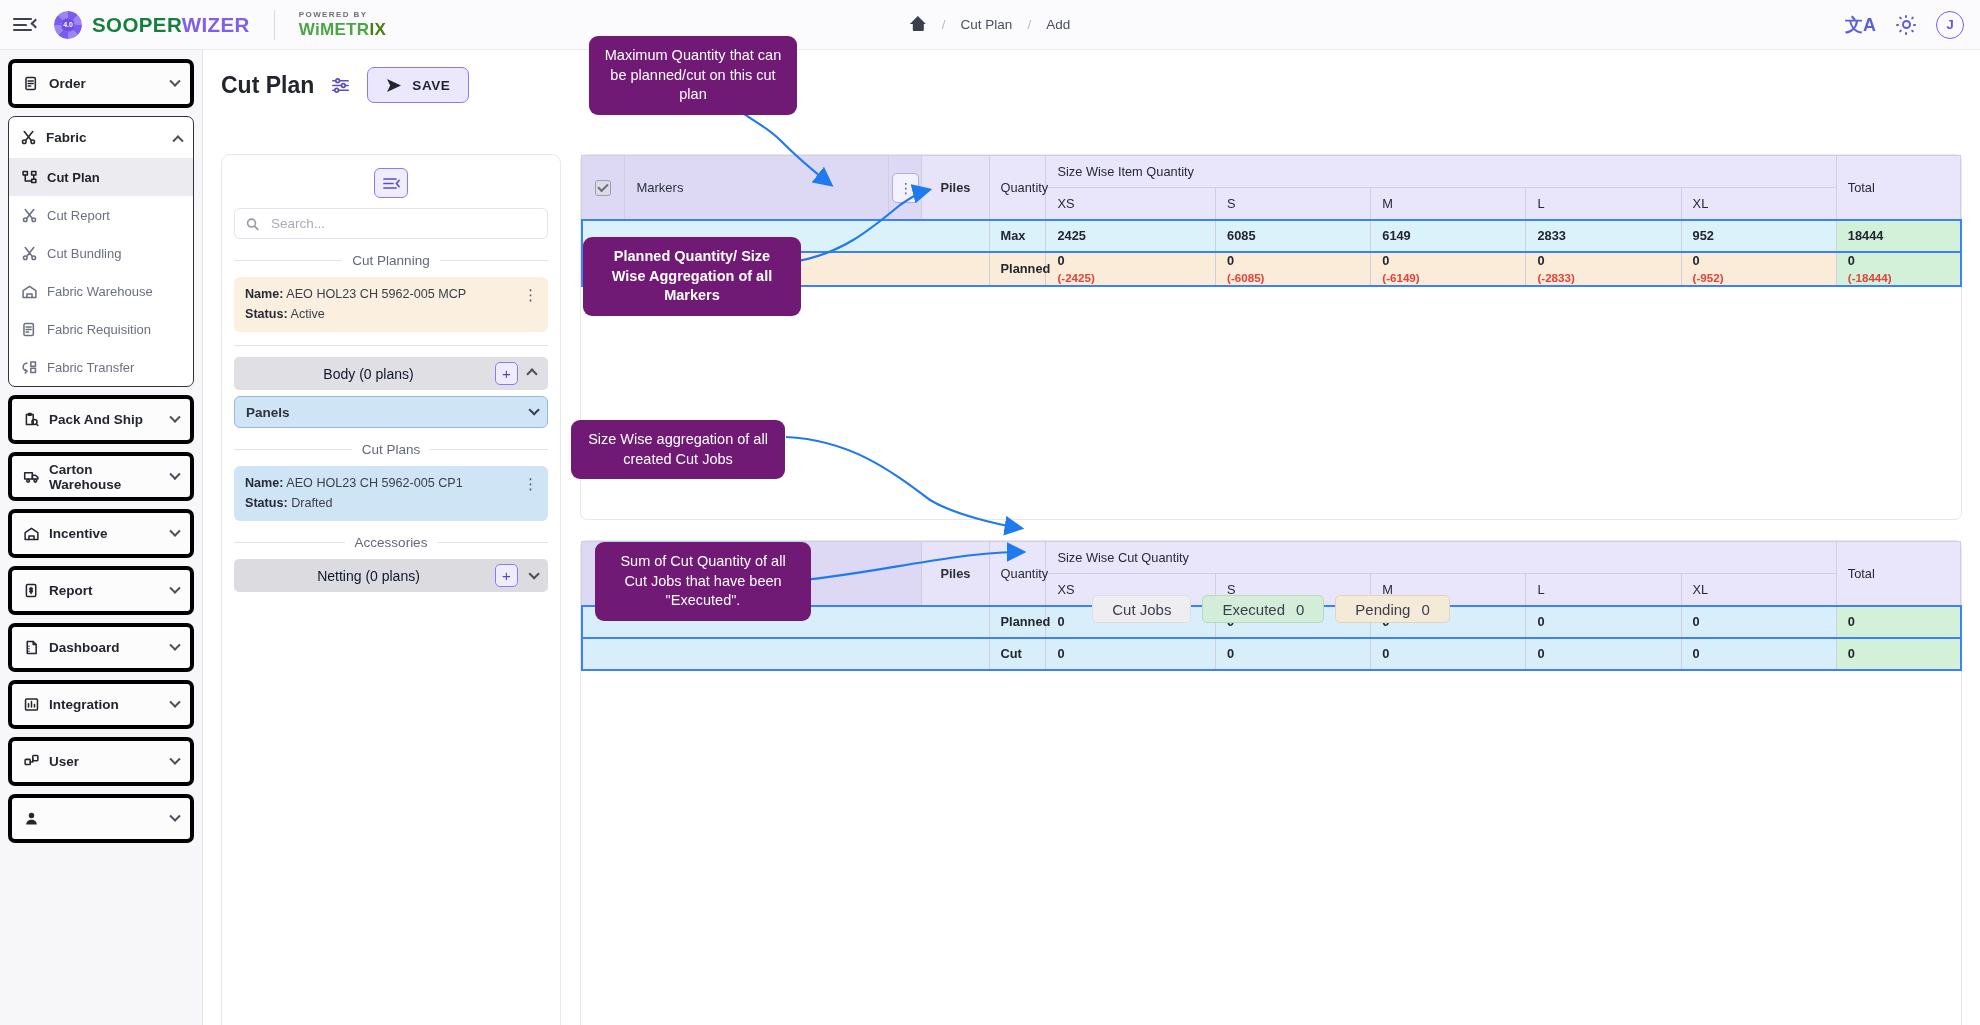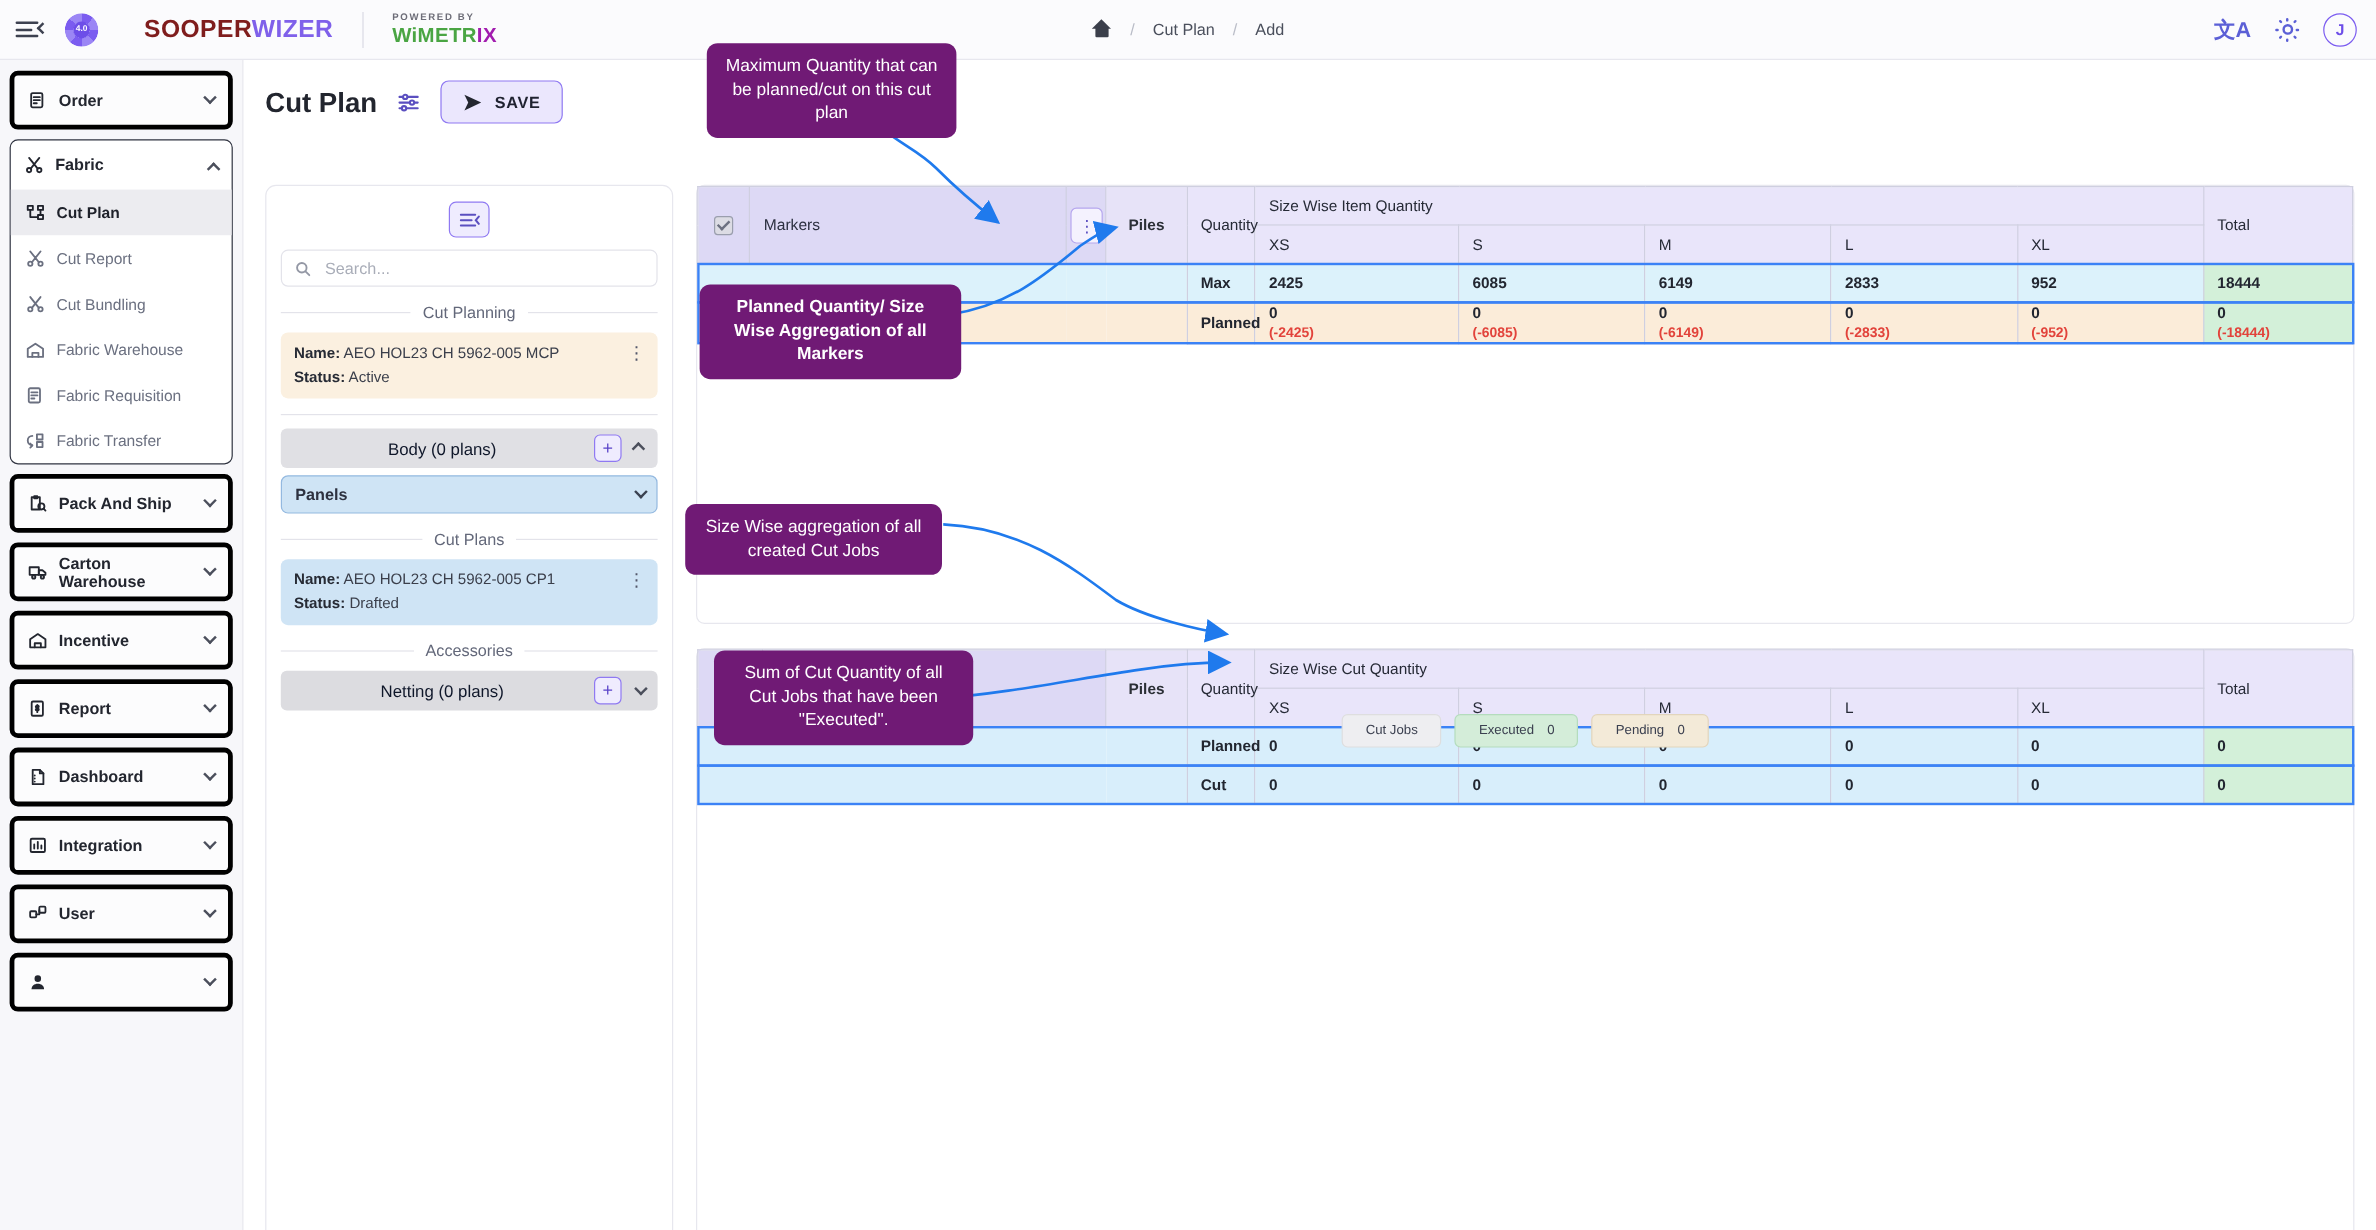--- a/index.html
+++ b/index.html
@@ -30,26 +30,26 @@
   .gear-logo{ width:28px; height:28px; position:relative;}
   .gear-logo .ring{ position:absolute; inset:0; border-radius:50%;
      background:conic-gradient(#7b5cf0 0 12%, #9b86f5 12% 25%, #7b5cf0 25% 37%, #9b86f5 37% 50%,
      #7b5cf0 50% 62%, #9b86f5 62% 75%, #7b5cf0 75% 87%, #9b86f5 87% 100%);
      -webkit-mask: radial-gradient(circle at 50% 50%, transparent 0 34%, #000 35%);
      mask: radial-gradient(circle at 50% 50%, transparent 0 34%, #000 35%);}
   .gear-logo .core{ position:absolute; left:7px; top:7px; width:14px; height:14px; border-radius:50%;
      background:#6d4ee8; color:#fff; font-size:7px; font-weight:bold; display:flex;
      align-items:center; justify-content:center;}
   #brandname{ font-size:20.5px; font-weight:800; letter-spacing:.4px; }
-  #brandname .p1{color:#7f1d1d;margin-left:28px;} #brandname .p2{color:#7f60ea;}
+  #brandname .p1{color:#15803d;} #brandname .p2{color:#7f60ea;}
   .brand-div{ width:1px; height:30px; background:#d9d9e4; margin:0 14px;}
   #powered{ line-height:1; }
   #powered .pb{ font-size:8px; letter-spacing:1.4px; color:#6d6d78; font-weight:700; display:block; margin-bottom:2px;}
   #powered .wm{ font-size:17px; font-weight:800; letter-spacing:.3px;}
-  #powered .wm .g{ color:#4aa543;} #powered .wm .d{color:#a21caf;}
+  #powered .wm .g{ color:#4aa543;} #powered .wm .d{color:#4d7c0f;}
   #breadcrumb{ position:absolute; left:50%; transform:translateX(-50%);
      display:flex; align-items:center; gap:8px; font-size:13.5px; color:#4a4f5c;}
   #breadcrumb .sep{ color:#b9bcc7;}
   #breadcrumb .crumb{ padding:3px 7px; border-radius:4px; cursor:pointer;}
   .home-ico{ width:17px; height:15px; position:relative; display:inline-block;}
   .home-ico .roof{position:absolute; left:0; top:0; width:0; height:0;
      border-left:8.5px solid transparent; border-right:8.5px solid transparent; border-bottom:8px solid #3b3f4b;}
   .home-ico .body{position:absolute; left:3px; top:7px; width:11px; height:8px; background:#3b3f4b; border-radius:0 0 1px 1px;}
   #topright{ position:absolute; right:16px; display:flex; align-items:center; gap:20px;}
   .lang-ico{ font-size:18px; color:#5b5fd6; font-weight:700; cursor:pointer;}
@@ -142,21 +142,21 @@
   .chk{ width:16px; height:16px; border:1.4px solid #9a9ead; border-radius:3px; background:#dcdce4;
      display:inline-flex; align-items:center; justify-content:center; cursor:pointer;}
   .chk:after{ content:""; width:4px; height:8px; border-right:2px solid #6c7080; border-bottom:2px solid #6c7080;
      transform:rotate(45deg) translate(-1px,-1px);}
   .kebab{ width:27px; height:30px; border:1.3px solid #b6a7ee; border-radius:5px; background:#f4f2fe;
      display:flex; align-items:center; justify-content:center; color:#5b4fc0; font-size:14px; cursor:pointer;}
   .jobbar{ position:absolute; left:377px; top:545px; width:1382px; display:flex; align-items:center;
      justify-content:center; gap:11px;}
   .jobline{ position:absolute; left:0; right:0; top:50%; height:1px; background:#e3e3ea; z-index:0;}
   .pill{ position:relative; z-index:1; display:flex; align-items:center; gap:11px; height:28px;
-     padding:0 19px; border-radius:5px; font-size:11px; color:#3b4050; cursor:pointer;}
+     padding:0 19px; border-radius:5px; font-size:15px; color:#3b4050; cursor:pointer;}
   .pill.grey{ background:#eeeef1; border:1px solid #dededf;}
   .pill.green{ background:#d4edd9; border:1px solid #b4dcbd;}
   .pill.amber{ background:#f3ead8; border:1px solid #e2d5bc;}
 
   
   .callout{ position:absolute; background:#701a75; color:#fff; border-radius:9px; padding:10px 15px;
      font-size:14.5px; line-height:1.35; text-align:center; font-weight:400; z-index:40;}
   #co1{ left:589px; top:36px; width:208px;}
   #co2{ left:583px; top:237px; width:218px;font-weight:bold;}
   #co3{ left:571px; top:420px; width:214px;}

